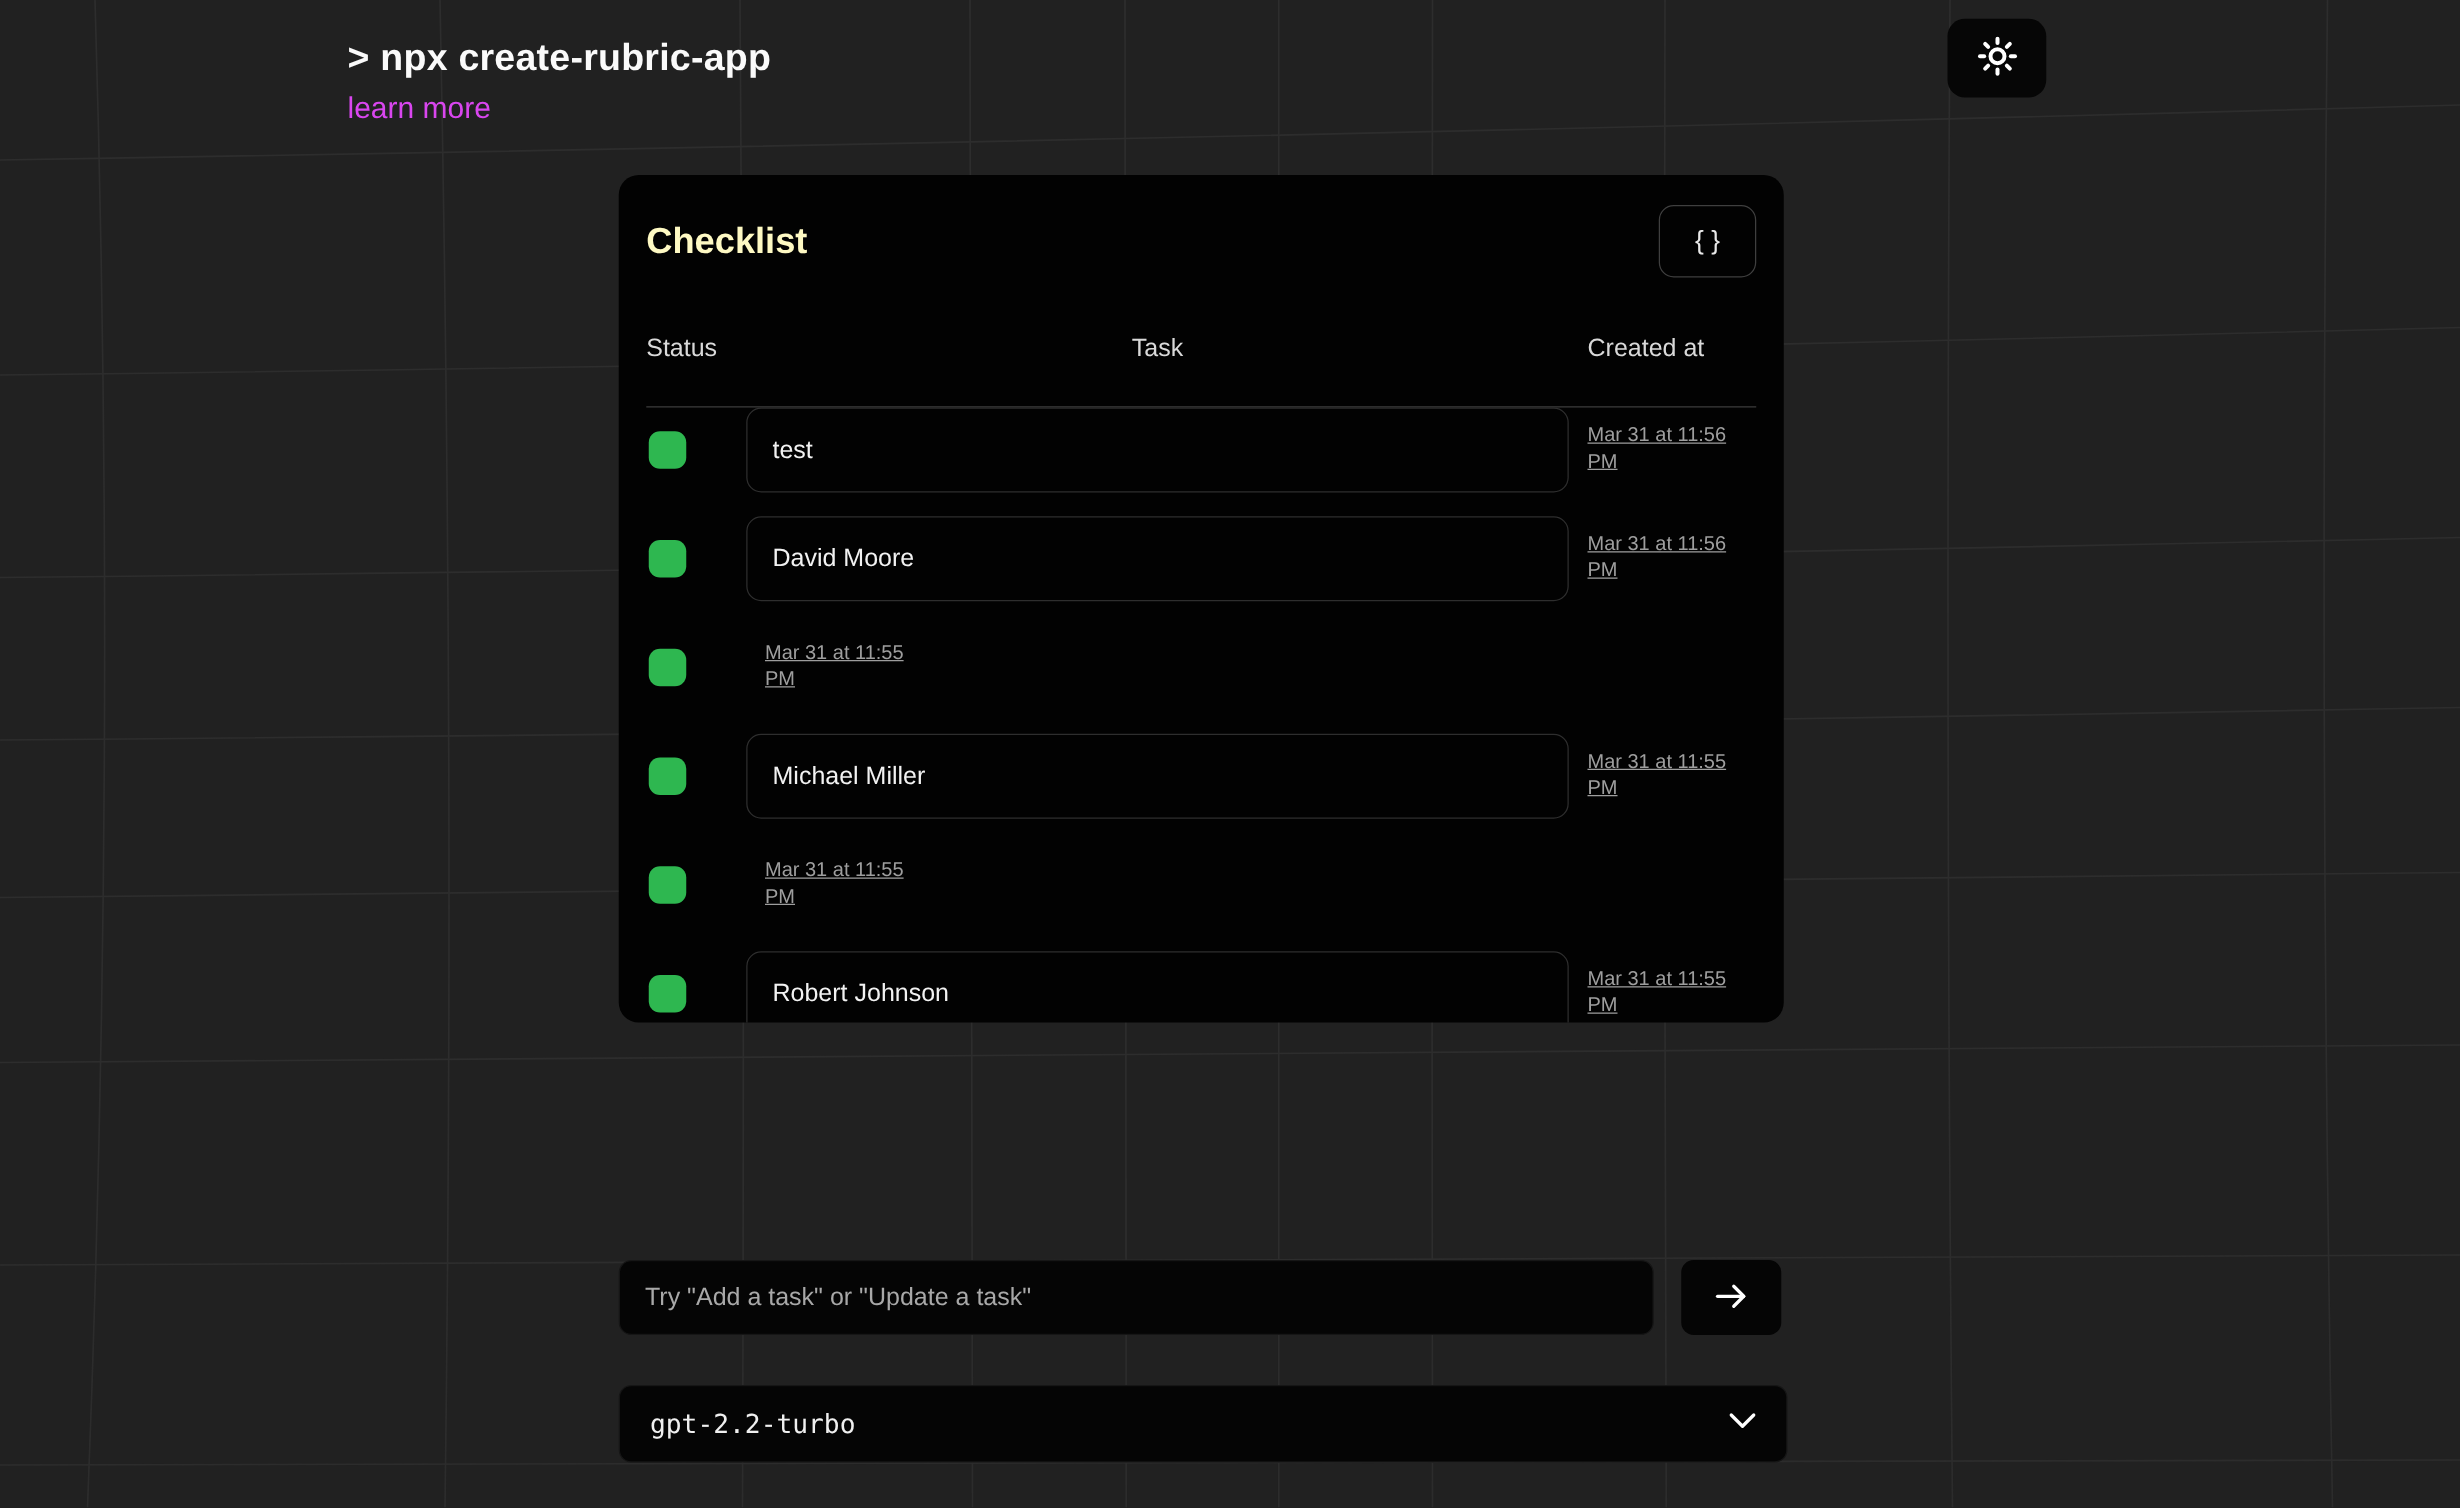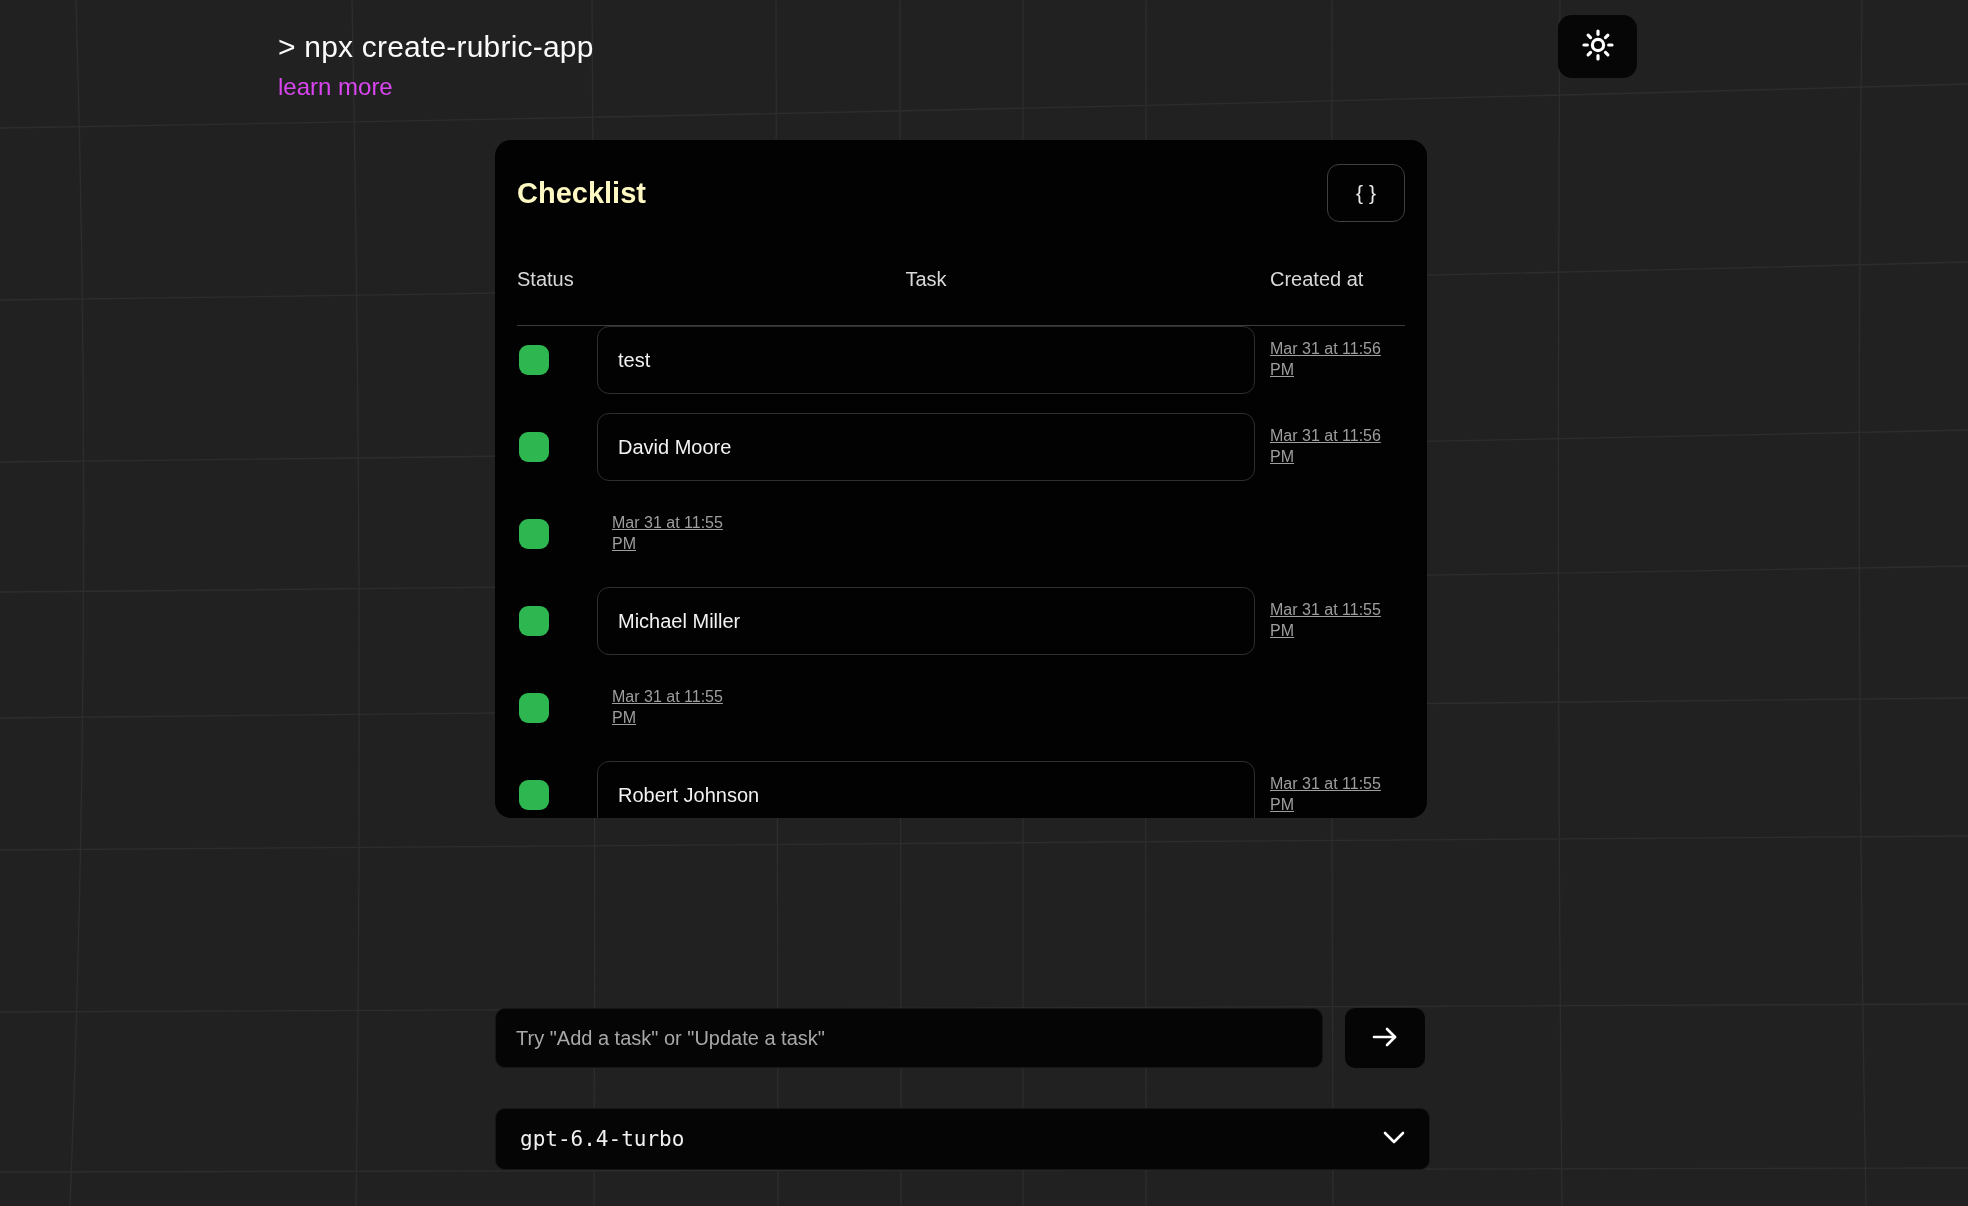--- a/index.html
+++ b/index.html
@@ -11,21 +11,21 @@
     font-family: "Liberation Sans", sans-serif;
     color: #f5f5f5;
   }
   .grid-bg {
     position: absolute; inset: 0; width: 1968px; height: 1206px;
     pointer-events: none;
   }
 
   
   .app-header { position: absolute; left: 278px; top: 30px; }
-  .app-title { font-size: 30px; font-weight: 400; color: #fafafa; letter-spacing: 0.2px; }
+  .app-title { font-size: 30px; font-weight: 700; color: #fafafa; letter-spacing: 0.2px; }
   .learn-more { display: inline-block; margin-top: 9px; font-size: 24px; color: #d946ef; text-decoration: none; cursor: pointer; }
 
   .theme-btn {
     position: absolute; left: 1558px; top: 15px; width: 79px; height: 63px;
     background: #060606; border: none; border-radius: 14px;
     display: flex; align-items: center; justify-content: center; cursor: pointer;
   }
 
   
   .card {
@@ -197,19 +197,19 @@
 <button class="send-btn">
   <span>
     <svg width="30" height="26" viewBox="0 0 30 26" fill="none" stroke="#ffffff" stroke-width="2.6" stroke-linecap="round" stroke-linejoin="round">
       <line x1="4" y1="13" x2="25" y2="13"></line>
       <polyline points="17,5 25,13 17,21"></polyline>
     </svg>
   </span>
 </button>
 
 <div class="model-select">
-  <span class="model-value">gpt-6.4-turbo</span>
+  <span class="model-value">gpt-2.2-turbo</span>
   <span>
     <svg width="22" height="13" viewBox="0 0 22 13" fill="none" stroke="#ffffff" stroke-width="2.6" stroke-linecap="round" stroke-linejoin="round">
       <polyline points="2,2 11,11 20,2"></polyline>
     </svg>
   </span>
 </div>
 
 </body></html>

